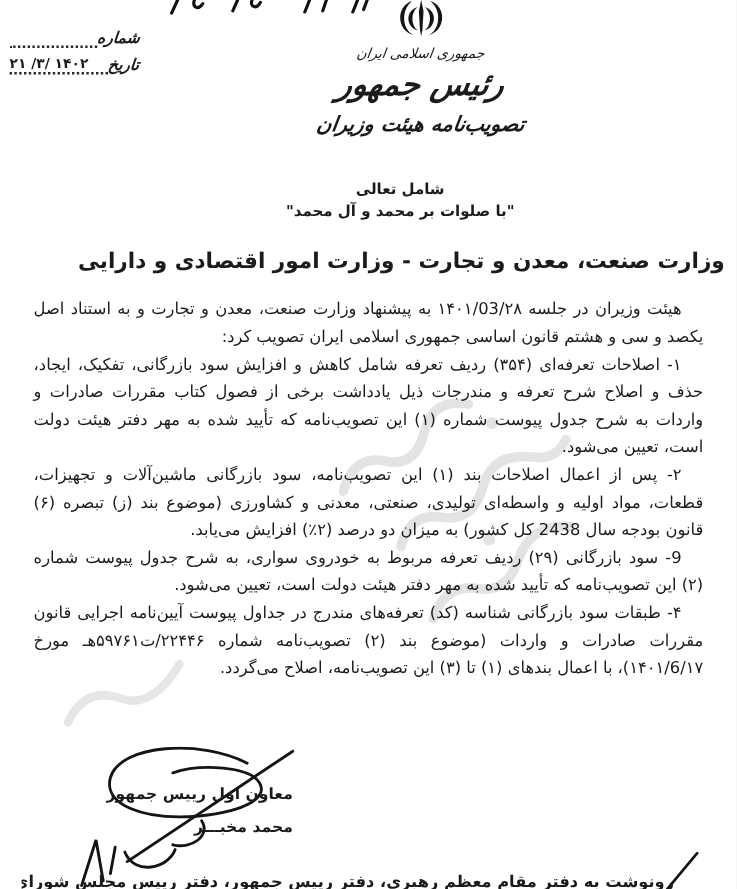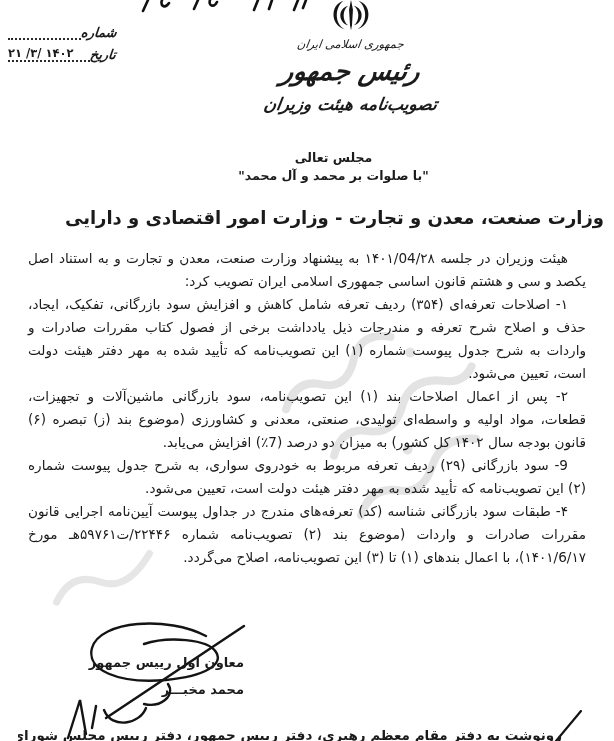--- a/index.html
+++ b/index.html
@@ -126,43 +126,43 @@
         <path d="M35 12 C16 25 16 60 37 70 C8 63 6 20 35 12 Z"></path>
         <path d="M65 12 C84 25 84 60 63 70 C92 63 94 20 65 12 Z"></path>
       </g>
     </svg>
     <div class="lh-republic">جمهوری اسلامی ایران</div>
     <div class="lh-president">رئیس جمهور</div>
     <div class="lh-doctype">تصویب‌نامه هیئت وزیران</div>
   </div>
 
   <div class="invocation">
-    <div class="basmala">مجلس تعالی</div>
+    <div class="basmala">شامل تعالی</div>
     <div class="salawat">"با صلوات بر محمد و آل محمد"</div>
   </div>
 
   <div class="addressees">وزارت صنعت، معدن و تجارت - وزارت امور اقتصادی و دارایی</div>
 
   <svg class="wm-main" viewBox="0 0 240 230" aria-hidden="true">
     <g stroke="#c9c9c9" stroke-width="8" fill="none" stroke-linecap="round">
       <path d="M15 40 q25 -22 45 0 q18 16 40 -6 q20 -18 42 2"></path>
       <path d="M30 105 q22 -20 42 -2 q20 18 44 -4 q22 -18 48 4 q14 12 30 2"></path>
       <path d="M20 170 q24 -20 46 0 q18 16 42 -4 q24 -18 50 2"></path>
       <circle cx="150" cy="60" r="5" fill="#c9c9c9" stroke="none"></circle>
       <circle cx="95" cy="140" r="5" fill="#c9c9c9" stroke="none"></circle>
     </g>
   </svg>
   <svg class="wm-small" viewBox="0 0 120 60" aria-hidden="true">
     <path d="M8 40 q24 -24 48 -4 q22 18 56 -10" stroke="#d2d2d2" stroke-width="7" fill="none" stroke-linecap="round"></path>
   </svg>
 
   <div class="body-text">
-    <p>هیئت وزیران در جلسه ۱۴۰۱/04/۲۸ به پیشنهاد وزارت صنعت، معدن و تجارت و به استناد اصل یکصد و سی و هشتم قانون اساسی جمهوری اسلامی ایران تصویب کرد:</p>
+    <p>هیئت وزیران در جلسه ۱۴۰۱/03/۲۸ به پیشنهاد وزارت صنعت، معدن و تجارت و به استناد اصل یکصد و سی و هشتم قانون اساسی جمهوری اسلامی ایران تصویب کرد:</p>
     <p>۱- اصلاحات تعرفه‌ای (۳۵۴) ردیف تعرفه شامل کاهش و افزایش سود بازرگانی، تفکیک، ایجاد، حذف و اصلاح شرح تعرفه و مندرجات ذیل یادداشت برخی از فصول کتاب مقررات صادرات و واردات به شرح جدول پیوست شماره (۱) این تصویب‌نامه که تأیید شده به مهر دفتر هیئت دولت است، تعیین می‌شود.</p>
-    <p>۲- پس از اعمال اصلاحات بند (۱) این تصویب‌نامه، سود بازرگانی ماشین‌آلات و تجهیزات، قطعات، مواد اولیه و واسطه‌ای تولیدی، صنعتی، معدنی و کشاورزی (موضوع بند (ز) تبصره (۶) قانون بودجه سال ۱۴۰۲ کل کشور) به میزان دو درصد (7٪) افزایش می‌یابد.</p>
+    <p>۲- پس از اعمال اصلاحات بند (۱) این تصویب‌نامه، سود بازرگانی ماشین‌آلات و تجهیزات، قطعات، مواد اولیه و واسطه‌ای تولیدی، صنعتی، معدنی و کشاورزی (موضوع بند (ز) تبصره (۶) قانون بودجه سال 2438 کل کشور) به میزان دو درصد (۲٪) افزایش می‌یابد.</p>
     <p>9- سود بازرگانی (۲۹) ردیف تعرفه مربوط به خودروی سواری، به شرح جدول پیوست شماره (۲) این تصویب‌نامه که تأیید شده به مهر دفتر هیئت دولت است، تعیین می‌شود.</p>
     <p>۴- طبقات سود بازرگانی شناسه (کد) تعرفه‌های مندرج در جداول پیوست آیین‌نامه اجرایی قانون مقررات صادرات و واردات (موضوع بند (۲) تصویب‌نامه شماره ۲۲۴۴۶/ت۵۹۷۶۱هـ مورخ ۱۴۰۱/6/۱۷)، با اعمال بندهای (۱) تا (۳) این تصویب‌نامه، اصلاح می‌گردد.</p>
   </div>
 
   <svg class="sig-svg" viewBox="0 0 210 119" aria-hidden="true">
     <g stroke="#141414" stroke-width="2.4" fill="none" stroke-linecap="round">
       <path d="M158 14 C120 -6 52 -2 44 26 C38 48 70 62 118 58 C158 54 176 42 168 30 C160 17 120 14 96 22"></path>
       <path d="M196 4 L58 96"></path>
       <path d="M120 62 C128 74 112 86 96 82"></path>
       <path d="M20 116 L32 78 L38 112"></path>

